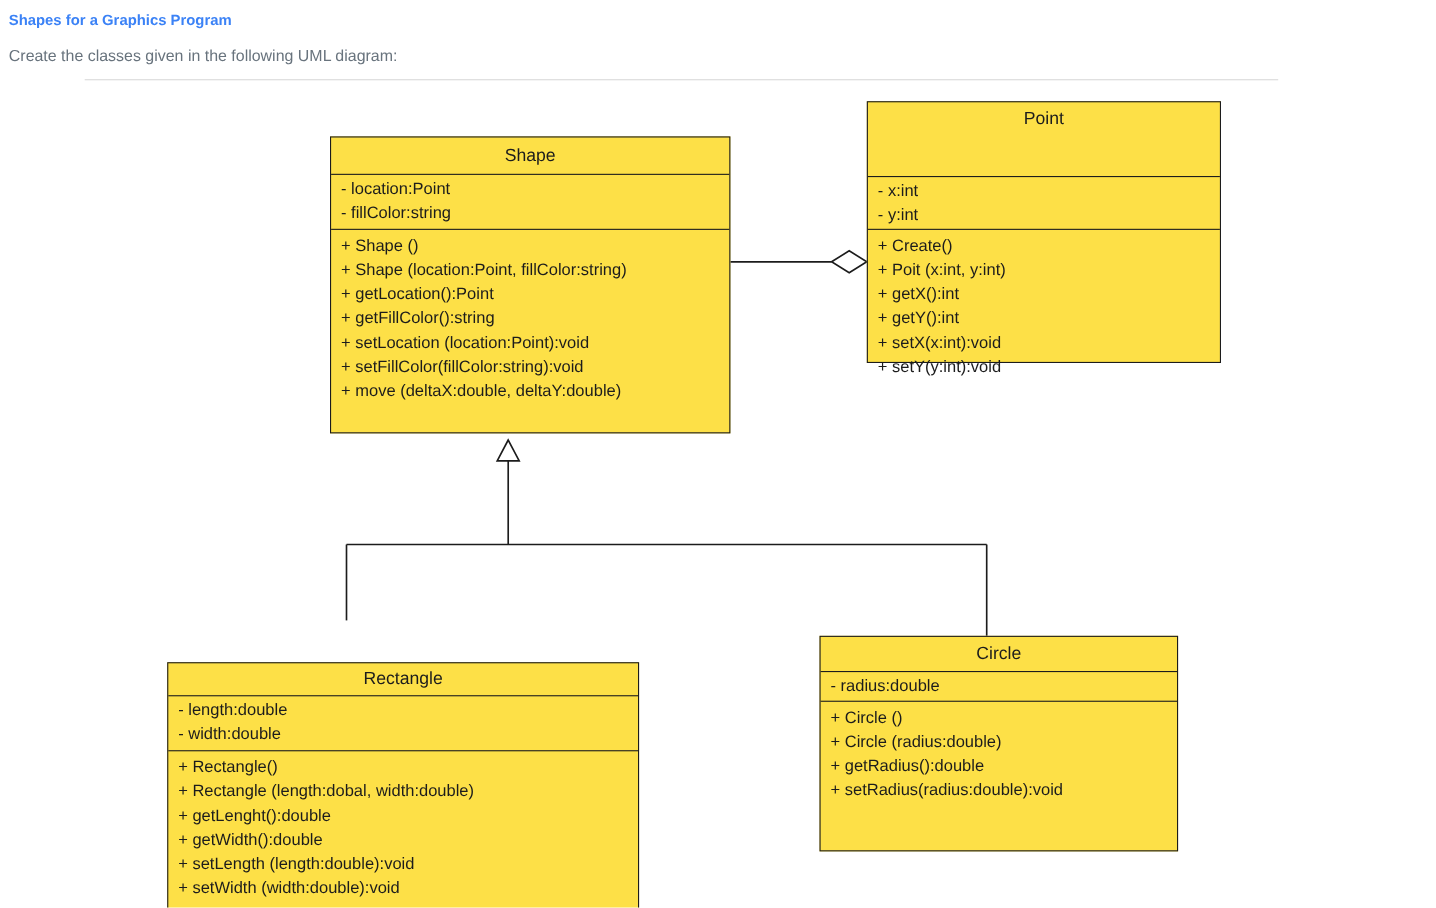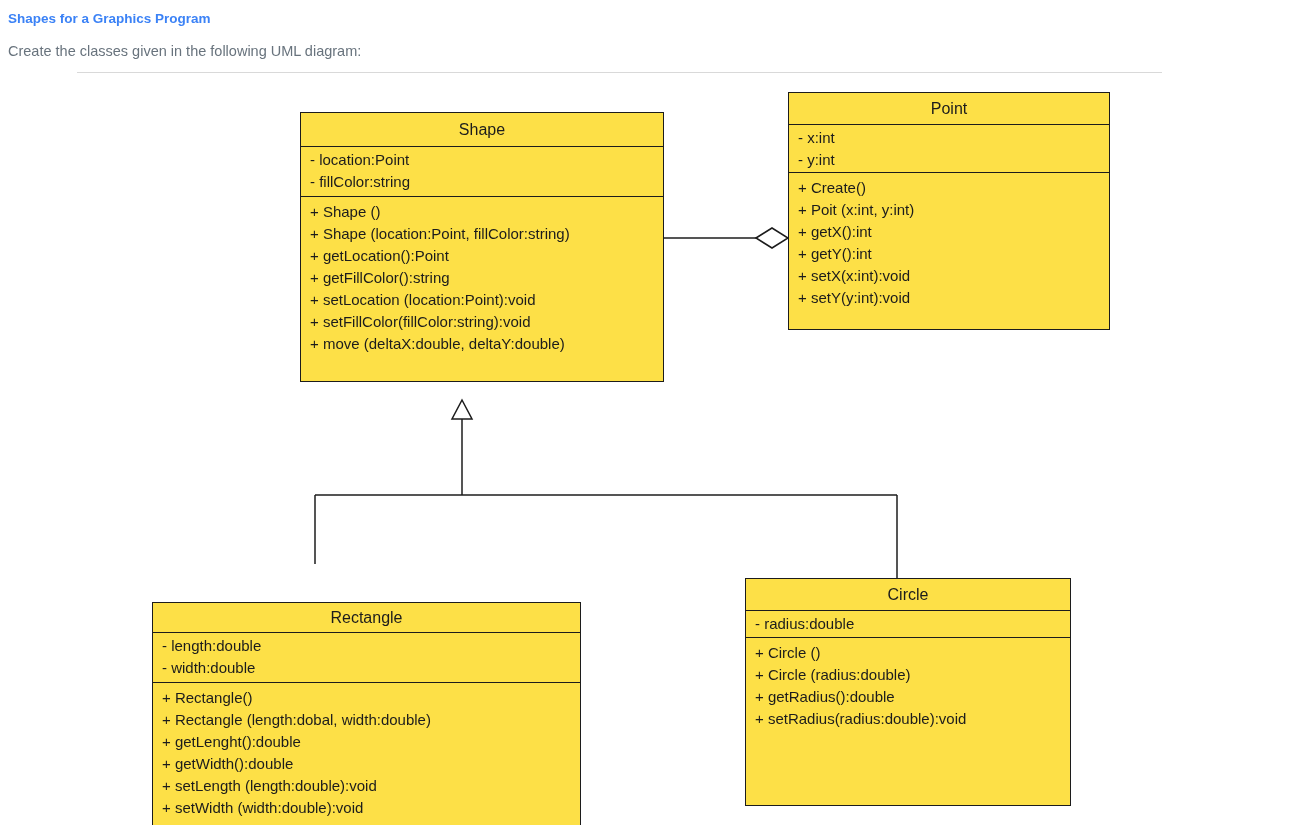--- a/index.html
+++ b/index.html
@@ -74,40 +74,40 @@
   <line x1="664" y1="238" x2="756" y2="238"></line>
   <polygon points="756,238 772,228 788,238 772,248"></polygon>
 
   <polygon points="462,400 452,419 472,419"></polygon>
   <line x1="462" y1="419" x2="462" y2="495"></line>
   <line x1="315" y1="495" x2="897" y2="495"></line>
   <line x1="315" y1="495" x2="315" y2="564"></line>
   <line x1="897" y1="495" x2="897" y2="578"></line>
 </svg>
 
-<div class="uml-class" style="left:300px; top:112px; width:364px; height:270px;">
+<div class="uml-class" style="left:300px; top:124px; width:364px; height:270px;">
   <div class="uml-title" style="height:33px;">Shape</div>
   <div class="uml-attrs" style="height:50px;">
     <div class="uml-line">- location:Point</div>
     <div class="uml-line">- fillColor:string</div>
   </div>
   <div class="uml-methods">
     <div class="uml-line">+ Shape ()</div>
     <div class="uml-line">+ Shape (location:Point, fillColor:string)</div>
     <div class="uml-line">+ getLocation():Point</div>
     <div class="uml-line">+ getFillColor():string</div>
     <div class="uml-line">+ setLocation (location:Point):void</div>
     <div class="uml-line">+ setFillColor(fillColor:string):void</div>
     <div class="uml-line">+ move (deltaX:double, deltaY:double)</div>
   </div>
 </div>
 
 <div class="uml-class" style="left:788px; top:92px; width:322px; height:238px;">
   <div class="uml-title" style="height:31px;">Point</div>
-  <div class="uml-attrs" style="height:48px;">
+  <div class="uml-attrs" style="height:48px;margin-top:36px;">
     <div class="uml-line">- x:int</div>
     <div class="uml-line">- y:int</div>
   </div>
   <div class="uml-methods">
     <div class="uml-line">+ Create()</div>
     <div class="uml-line">+ Poit (x:int, y:int)</div>
     <div class="uml-line">+ getX():int</div>
     <div class="uml-line">+ getY():int</div>
     <div class="uml-line">+ setX(x:int):void</div>
     <div class="uml-line">+ setY(y:int):void</div>
@@ -123,21 +123,21 @@
   <div class="uml-methods">
     <div class="uml-line">+ Rectangle()</div>
     <div class="uml-line">+ Rectangle (length:dobal, width:double)</div>
     <div class="uml-line">+ getLenght():double</div>
     <div class="uml-line">+ getWidth():double</div>
     <div class="uml-line">+ setLength (length:double):void</div>
     <div class="uml-line">+ setWidth (width:double):void</div>
   </div>
 </div>
 
-<div class="uml-class" style="left:745px; top:578px; width:326px; height:228px;justify-content:space-between;">
+<div class="uml-class" style="left:745px; top:578px; width:326px; height:196px;justify-content:space-between;">
   <div class="uml-title" style="height:31px;">Circle</div>
   <div class="uml-attrs" style="height:27px;">
     <div class="uml-line">- radius:double</div>
   </div>
   <div class="uml-methods">
     <div class="uml-line">+ Circle ()</div>
     <div class="uml-line">+ Circle (radius:double)</div>
     <div class="uml-line">+ getRadius():double</div>
     <div class="uml-line">+ setRadius(radius:double):void</div>
   </div>

